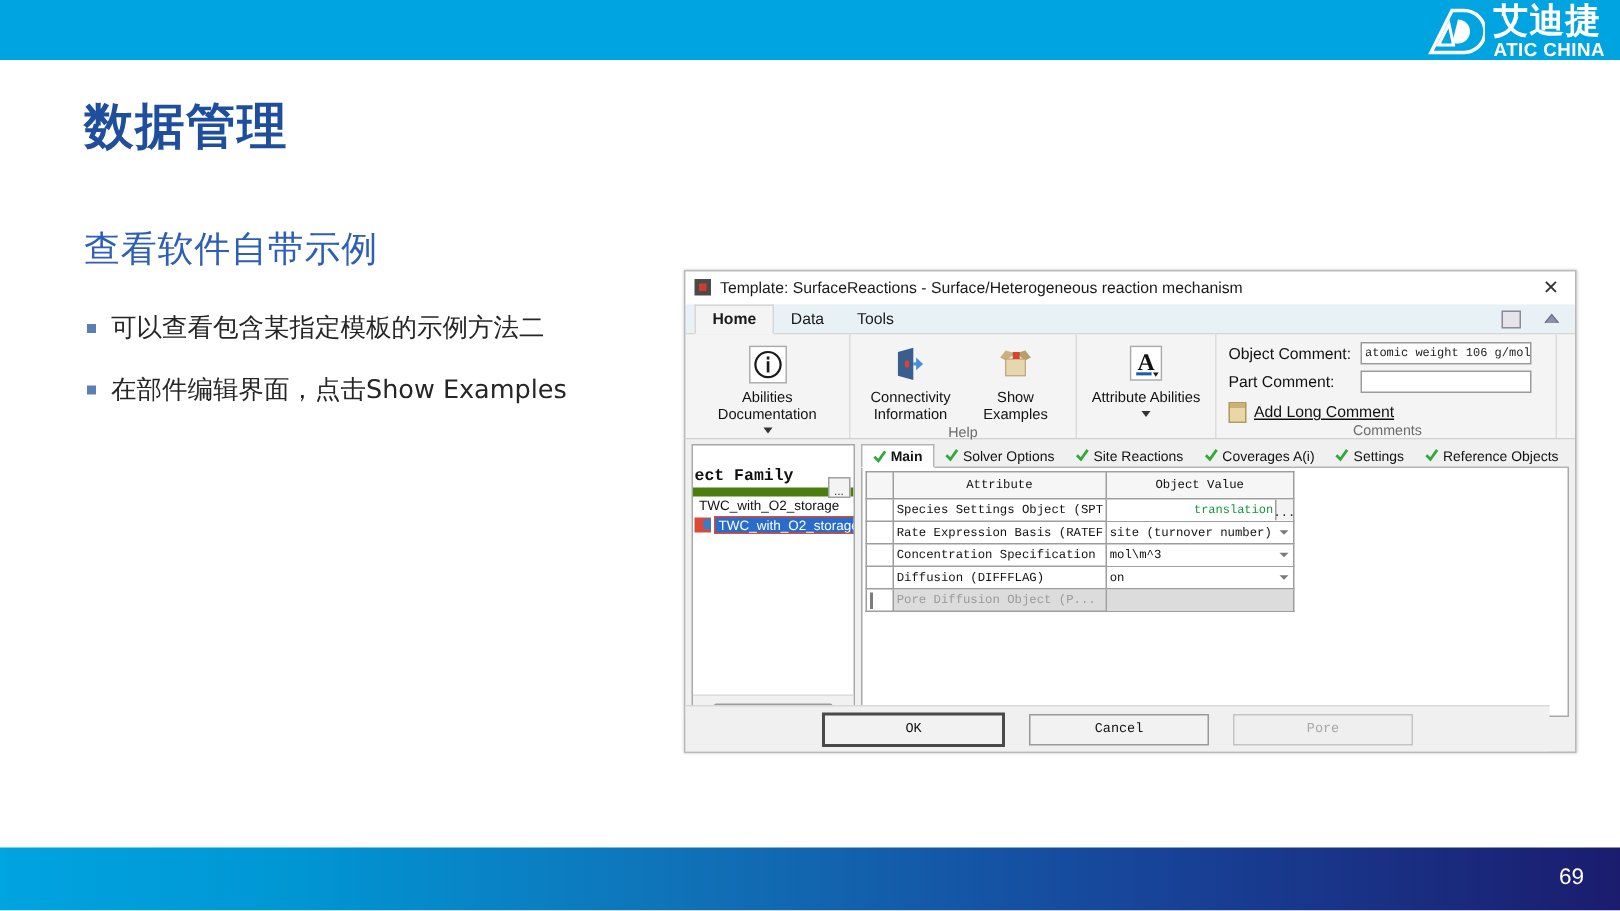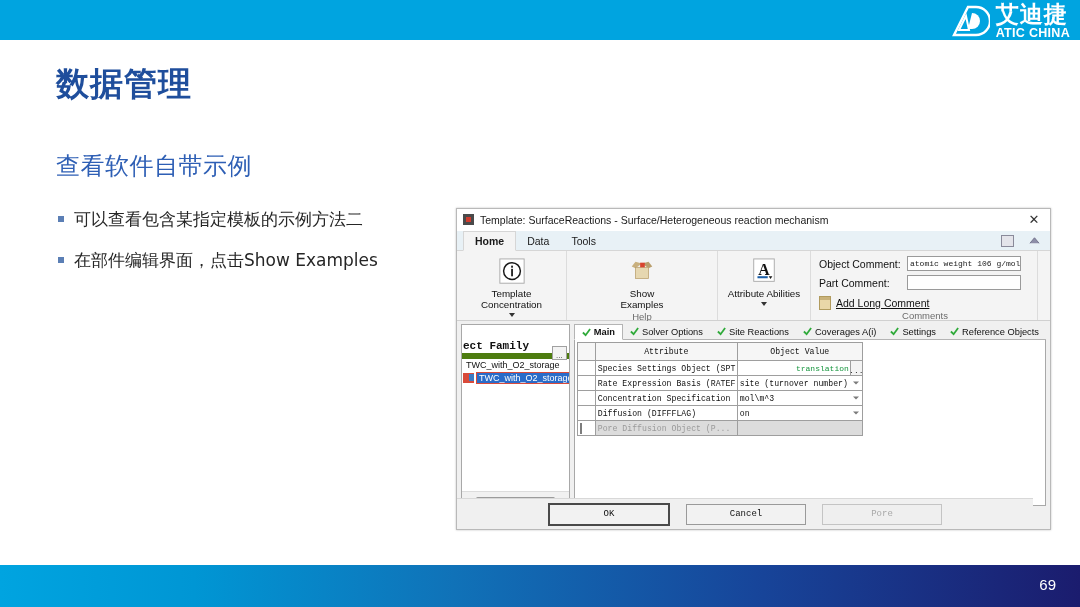--- a/index.html
+++ b/index.html
@@ -111,21 +111,20 @@
   
   .dlg {
     position: absolute;
     left: 456px; top: 180px;
     width: 593px; height: 320px;
     background: #f0f0f0;
     border: 1px solid #b9b9b9;
     box-shadow: 0 0 2px rgba(0,0,0,0.25);
     font-family: "Liberation Sans", sans-serif;
     overflow: hidden;
-    margin-top: 28px;
   }
 
   
   .dlg-titlebar {
     position: relative;
     height: 21px;
     background: #ffffff;
     border-bottom: 1px solid #ffffff;
     display: flex;
     align-items: center;
@@ -591,29 +590,40 @@
         <div class="rgroup-items">
           <div class="ritem" style="width:100px;">
             <span class="ricon">
               <svg viewBox="0 0 30 30" width="28" height="28">
                 <rect x="2" y="1" width="26" height="26" fill="#ffffff" stroke="#a9a9a9" stroke-width="1"></rect>
                 <circle cx="15" cy="14" r="9" fill="none" stroke="#1a1a1a" stroke-width="1.6"></circle>
                 <rect x="14.1" y="11.6" width="1.9" height="8" fill="#1a1a1a"></rect>
                 <rect x="14.1" y="8.2" width="1.9" height="2.2" fill="#1a1a1a"></rect>
               </svg>
             </span>
-            <span class="rlabel">Template Concentration</span>
+            <span class="rlabel">Abilities Documentation</span>
             <span class="caret"></span>
           </div>
         </div>
         <div class="rgroup-label"></div>
       </div>
 
       <div class="rgroup" style="width:146px;">
         <div class="rgroup-items">
+          <div class="ritem">
+            <span class="ricon">
+              <svg viewBox="0 0 30 30" width="28" height="28">
+                <path d="M6 5 L17 2 L17 25 L6 22 Z" fill="#3a5f8f"></path>
+                <rect x="11" y="11" width="3" height="5" rx="1" fill="#d8442f"></rect>
+                <path d="M19 9 L24 13.5 L19 18 Z" fill="#4a8fd0"></path>
+                <rect x="17" y="12.4" width="4" height="2.2" fill="#4a8fd0"></rect>
+              </svg>
+            </span>
+            <span class="rlabel">Connectivity Information</span>
+          </div>
           <div class="ritem">
             <span class="ricon">
               <svg viewBox="0 0 30 30" width="28" height="28">
                 <path d="M4 9 L8 4 L15 6 L8 11 Z" fill="#c9b07e"></path>
                 <path d="M26 9 L22 4 L15 6 L22 11 Z" fill="#b99e6c"></path>
                 <rect x="8" y="10" width="14" height="12" fill="#e6d7b0" stroke="#b99e6c" stroke-width="0.8"></rect>
                 <rect x="13" y="5" width="5" height="5" fill="#d8442f"></rect>
               </svg>
             </span>
             <span class="rlabel">Show Examples</span>

